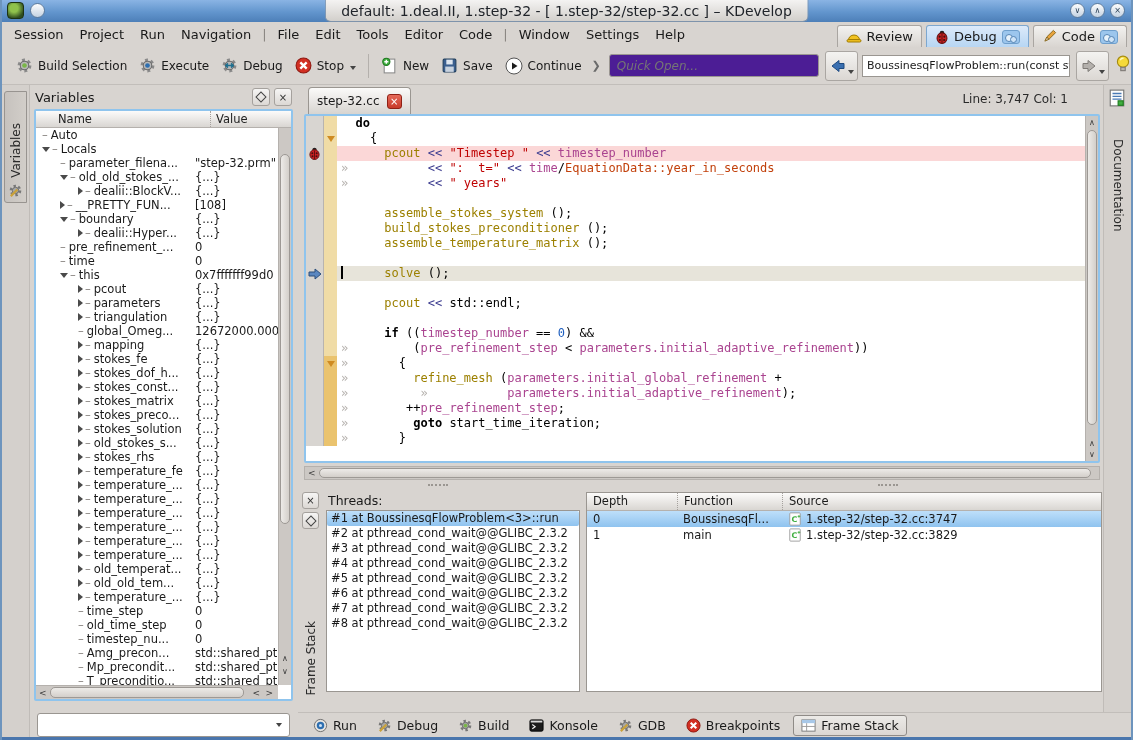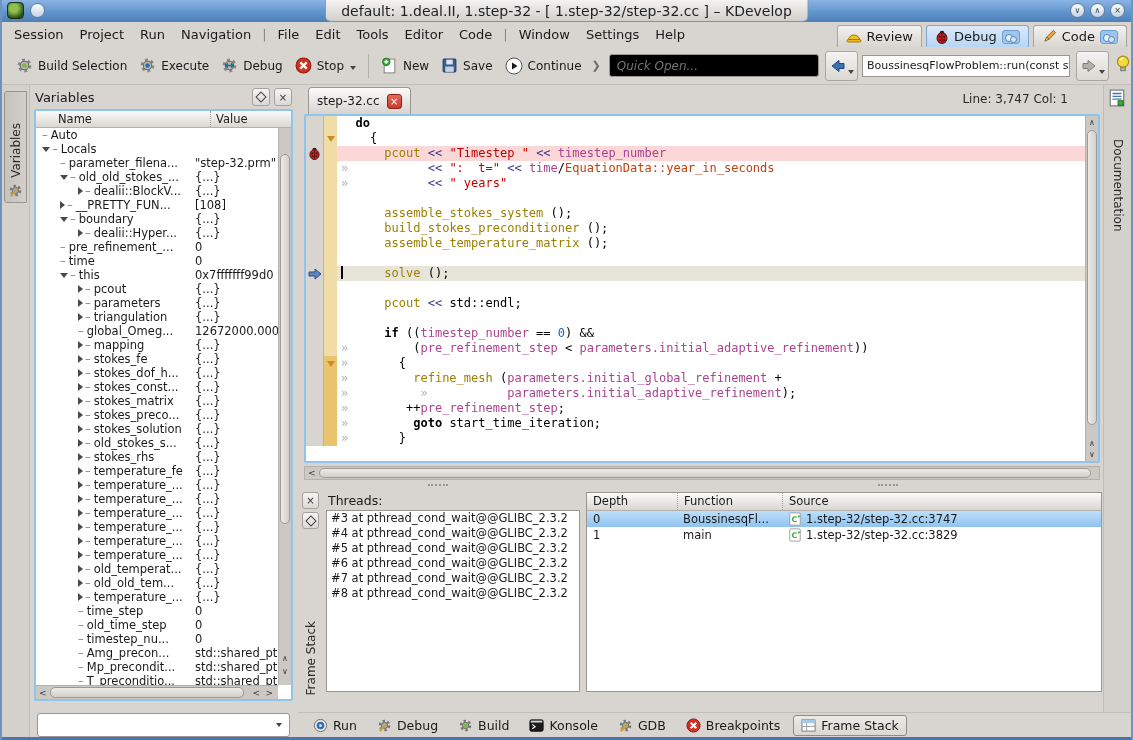--- a/index.html
+++ b/index.html
@@ -31,21 +31,21 @@
   .areabtn.active{background:linear-gradient(#dceafa,#b7d6f3);border-color:#7da7cf;}
   .bubbles{width:18px;height:14px;border-radius:3px;background:#9cc6ed;position:relative;border:1px solid #6f9fcc;box-sizing:border-box;}
   .bubbles:before{content:"";position:absolute;left:2px;top:3px;width:6px;height:6px;border-radius:50%;background:#e8f3fc;border:1px solid #5585b5;}
   .bubbles:after{content:"";position:absolute;right:2px;top:5px;width:5px;height:5px;border-radius:50%;background:#cfe4f7;border:1px solid #5585b5;}
   
   .toolbar{position:absolute;left:0;top:47px;width:100%;height:38px;display:flex;align-items:center;
            padding-left:8px;box-sizing:border-box;border-bottom:1px solid #c2beba;}
   .tbtn{display:flex;align-items:center;gap:5px;padding:4px 6px;font-size:12px;white-space:nowrap;}
   .tsep{width:1px;height:24px;background:#b4b0ac;margin:0 6px;}
   .chev-down{width:0;height:0;border-left:3px solid transparent;border-right:3px solid transparent;border-top:4px solid #444;margin-left:1px;align-self:flex-end;margin-bottom:4px;}
-  .quickopen{width:214px;height:21px;border:1px solid #9a9691;border-radius:3px;background:#000000;
+  .quickopen{width:214px;height:21px;border:1px solid #9a9691;border-radius:3px;background:#4c1d95;
              font-style:italic;color:#8a8682;font-size:12px;padding:0 7px;font-family:"DejaVu Sans","Liberation Sans",sans-serif;}
   .navbtn{display:flex;align-items:center;height:24px;padding:2px 3px;border:1px solid #aaa6a2;border-radius:3px;
           background:linear-gradient(#f4f3f1,#dbd7d3);margin-left:6px;}
   .symbolbox{width:218px;height:20px;border:1px solid #9a9691;background:#fff;font-size:11px;
              line-height:20px;padding:0 4px;overflow:hidden;white-space:nowrap;margin-left:4px;}
   .gearsvg{display:block;}
   
   .leftstrip{position:absolute;left:0;top:85px;width:27px;height:652px;background:#d4d0cc;border-right:1px solid #c0bcb8;}
   .ltab{position:absolute;left:2px;top:6px;width:23px;height:112px;background:linear-gradient(90deg,#c6c2be,#d2cec9);
         border:1px solid #989490;border-radius:3px 0 0 3px;display:flex;flex-direction:column;align-items:center;justify-content:flex-end;gap:5px;padding-bottom:4px;box-sizing:border-box;}
@@ -796,20 +796,22 @@
   <div class="toolview">
     <div class="minicol">
       <div class="sqbtn" style="width:15px;height:15px;">×</div>
       <div class="sqbtn" style="width:15px;height:15px;margin-top:3px;">
           <span class="diamond"></span>
         </div>
       <div class="fslabel"><span class="vtext-up">Frame Stack</span></div>
     </div>
     <div class="threadslabel">Threads:</div>
     <div class="threads" id="threads-list">
+        <div class="trow sel">#1 at BoussinesqFlowProblem&lt;3&gt;::run</div>
+        <div class="trow">#2 at pthread_cond_wait@@GLIBC_2.3.2</div>
         <div class="trow">#3 at pthread_cond_wait@@GLIBC_2.3.2</div>
         <div class="trow">#4 at pthread_cond_wait@@GLIBC_2.3.2</div>
         <div class="trow">#5 at pthread_cond_wait@@GLIBC_2.3.2</div>
         <div class="trow">#6 at pthread_cond_wait@@GLIBC_2.3.2</div>
         <div class="trow">#7 at pthread_cond_wait@@GLIBC_2.3.2</div>
         <div class="trow">#8 at pthread_cond_wait@@GLIBC_2.3.2</div>
       </div>
     <div class="ftable">
       <div class="fhdr" id="frame-cols">
           <div class="fc1">Depth</div>

